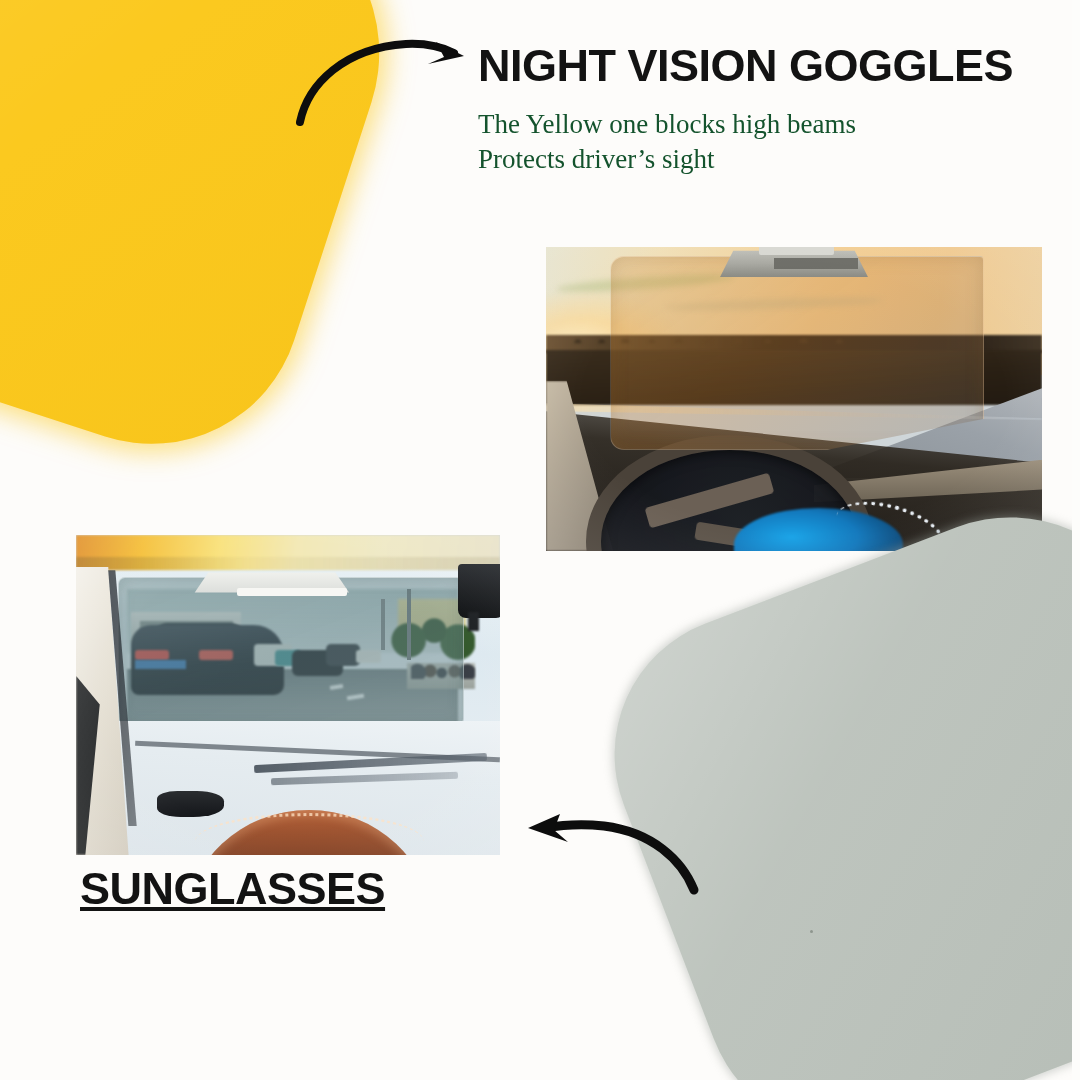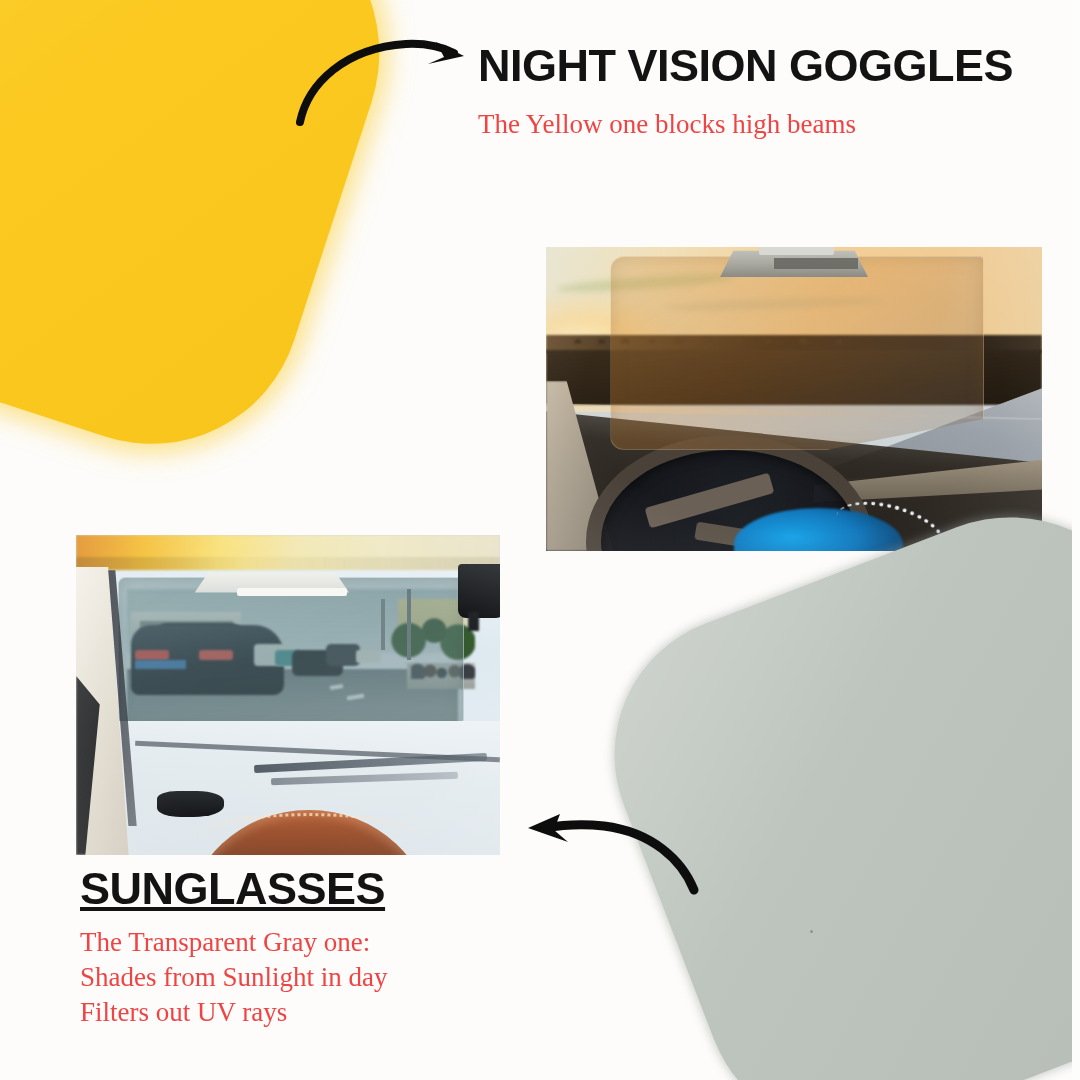--- a/index.html
+++ b/index.html
@@ -96,21 +96,21 @@
   #headline-bottom {
     left: 80px;
     top: 866px;
     font-size: 45px;
     text-decoration: underline;
   }
   .body-copy {
     position: absolute;
     font-family: "Liberation Serif", serif;
     font-size: 27px;
-    color: #ef4444;
+    color: #14532d;
     line-height: 35px;
   }
   #copy-top {
     left: 478px;
     top: 107px;
     width: 540px;
   }
   #copy-bottom {
     left: 80px;
     top: 925px;
@@ -545,20 +545,21 @@
 
   <svg class="arrow-svg" id="arrow-top" width="200" height="110" viewBox="0 0 200 110">
     <path d="M14,96 C22,58 58,22 120,18 C140,17 156,21 168,27" fill="none" stroke="#0d0d0d" stroke-width="8" stroke-linecap="round"></path>
     <path d="M178,30 L150,16 L158,31 L142,38 Z" fill="#0d0d0d"></path>
   </svg>
 
   <div class="headline" id="headline-top">NIGHT VISION GOGGLES</div>
 
   <div class="body-copy" id="copy-top">
     <span class="line">The Yellow one blocks high beams</span>
+    <span class="line">Protects driver’s sight</span>
   </div>
 
   <div class="photo" id="photo-night">
     <div class="photo-layer nv-sky"></div>
     <div class="photo-layer nv-sky-streak-a"></div>
     <div class="photo-layer nv-sky-streak-b"></div>
     <div class="photo-layer nv-sunglow"></div>
     <div class="photo-layer nv-treeline"></div>
     <div class="photo-layer nv-treeline-bumps"></div>
     <div class="photo-layer nv-field"></div>
@@ -627,19 +628,14 @@
   <div class="lens" id="gray-lens"></div>
   <div class="lens" id="gray-lens-speck"></div>
 
   <svg class="arrow-svg" id="arrow-bottom" width="200" height="110" viewBox="0 0 200 110">
     <path d="M182,92 C170,62 140,34 92,28 C72,26 50,27 34,30" fill="none" stroke="#0d0d0d" stroke-width="9" stroke-linecap="round"></path>
     <path d="M16,30 L48,16 L42,32 L56,44 Z" fill="#0d0d0d"></path>
   </svg>
 
   <div class="headline" id="headline-bottom">SUNGLASSES</div>
 
-  <div class="body-copy" id="copy-bottom">
-    <span class="line">The Transparent Gray one:</span>
-    <span class="line">Shades from Sunlight in day</span>
-    <span class="line">Filters out UV rays</span>
-  </div>
 
 </div>
 
 </body></html>

